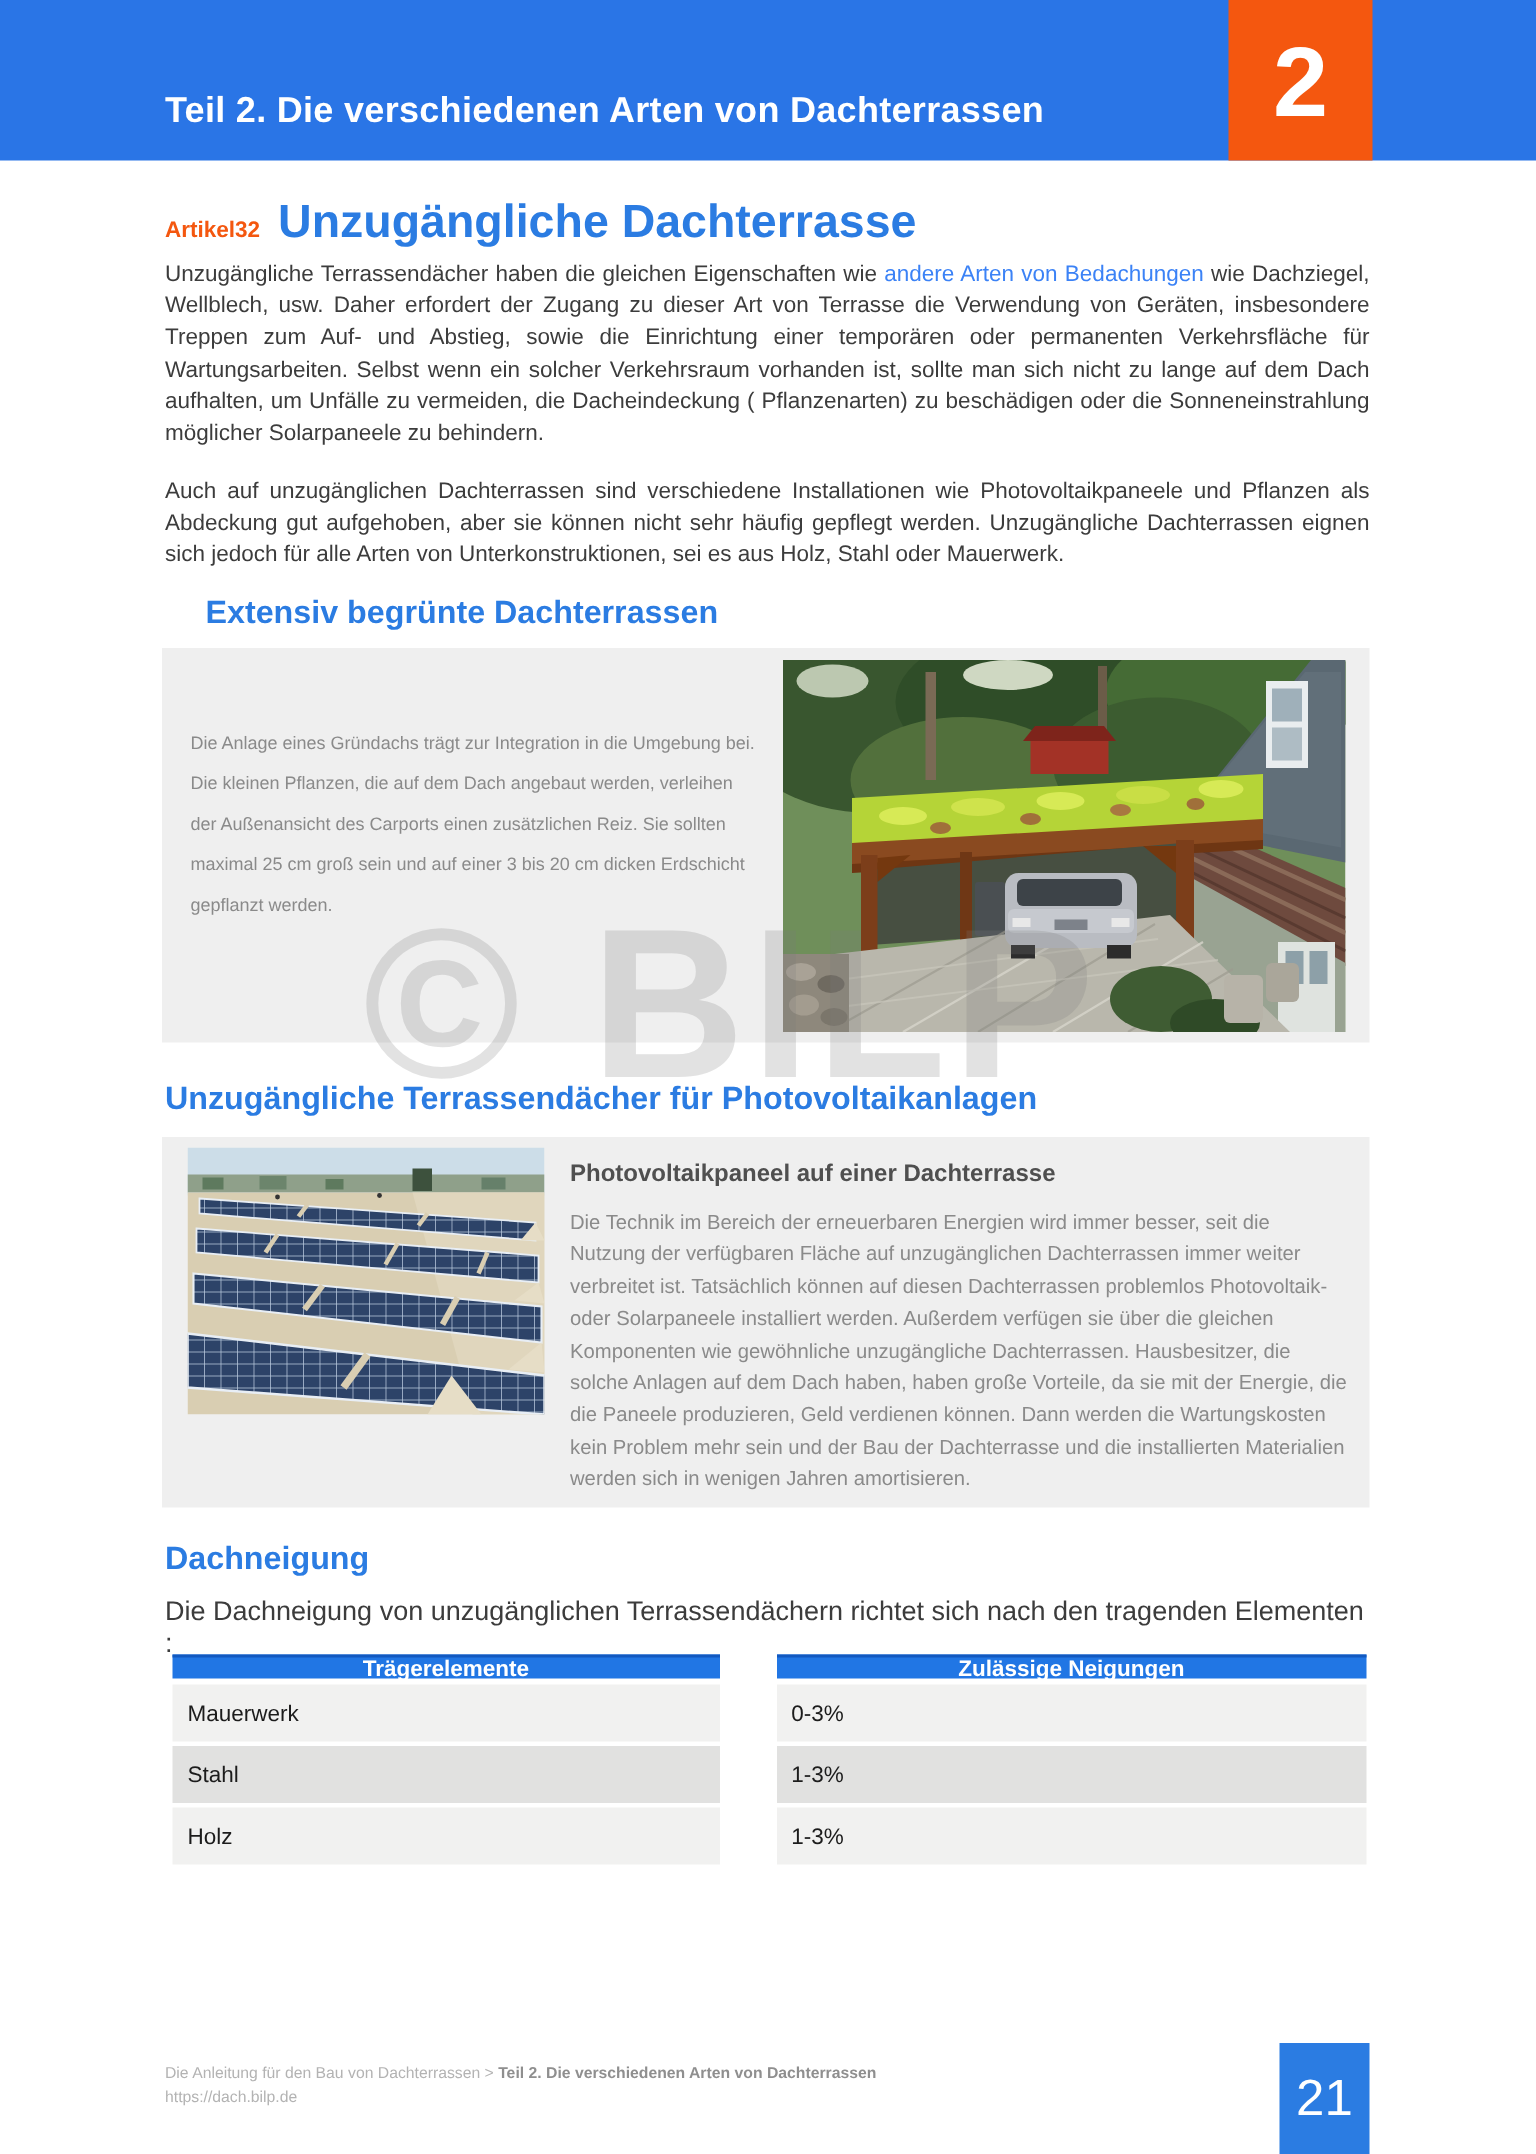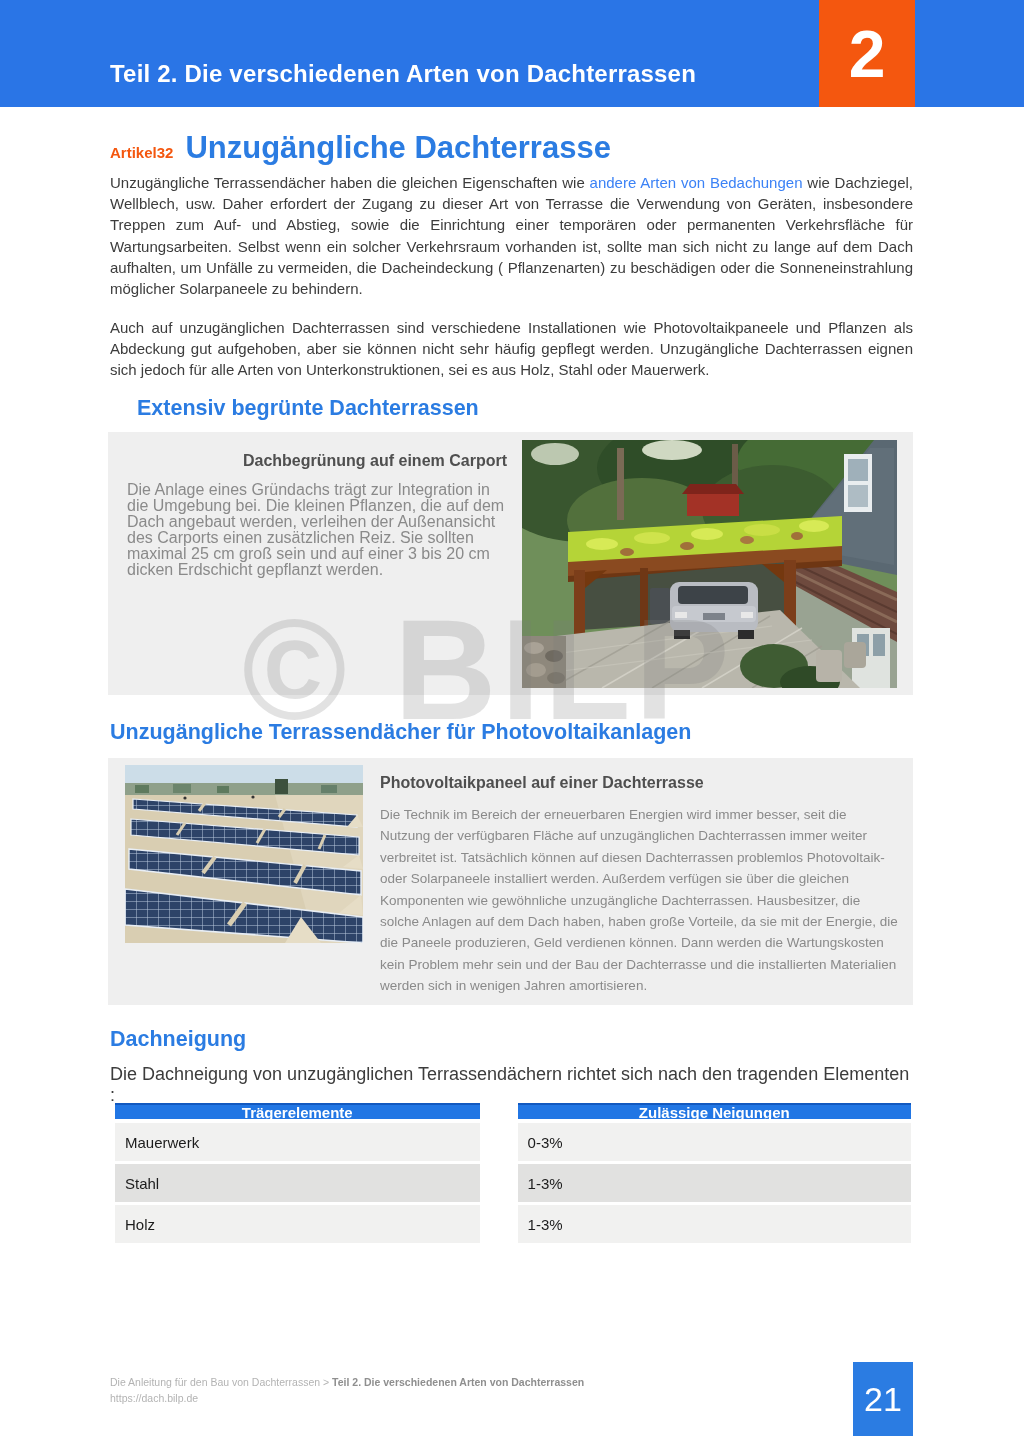--- a/index.html
+++ b/index.html
@@ -28,21 +28,21 @@
   .h-slope { top:1027px; }
 
   
   .card { position:absolute; left:108px; width:805px; background:#efefef; }
   .card-green { top:432px; height:263px; }
   .card-pv    { top:758px; height:247px; }
   .card-title { color:#4f4f4f; font-size:16px; font-weight:bold; }
   .card-text  { color:#8a8a8a; }
 
   .cg-title { position:absolute; left:19px; top:20px; width:380px; text-align:right; }
-  .cg-text  { position:absolute; left:19px; top:50px; width:382px; font-size:16px; line-height:16px; }
+  .cg-text  { position:absolute; left:19px; top:50px; width:382px; font-size:12px; line-height:27px; }
   .cg-photo { position:absolute; left:414px; top:8px; width:375px; height:248px; }
 
   .cp-photo { position:absolute; left:17px; top:7px; width:238px; height:178px; }
   .cp-title { position:absolute; left:272px; top:16px; width:520px; }
   .cp-text  { position:absolute; left:272px; top:46px; width:520px; font-size:13.5px; line-height:21.4px; }
 
   
   .slope-intro { position:absolute; left:110px; top:1064px; width:803px; color:#3c3c3c; font-size:18px; }
   .slope-table { position:absolute; left:115px; top:1103px; width:796px; }
   .tbl-row { display:flex; gap:10px; }
@@ -83,21 +83,20 @@
     <span class="article-title">Unzugängliche Dachterrasse</span>
   </div>
 
   <p class="body-par p1"><span>Unzugängliche Terrassendächer haben die gleichen Eigenschaften wie </span><span class="inline-link">andere Arten von Bedachungen</span><span> wie Dachziegel, Wellblech, usw. Daher erfordert der Zugang zu dieser Art von Terrasse die Verwendung von Geräten, insbesondere Treppen zum Auf- und Abstieg, sowie die Einrichtung einer temporären oder permanenten Verkehrsfläche für Wartungsarbeiten. Selbst wenn ein solcher Verkehrsraum vorhanden ist, sollte man sich nicht zu lange auf dem Dach aufhalten, um Unfälle zu vermeiden, die Dacheindeckung ( Pflanzenarten) zu beschädigen oder die Sonneneinstrahlung möglicher Solarpaneele zu behindern.</span></p>
 
   <p class="body-par p2">Auch auf unzugänglichen Dachterrassen sind verschiedene Installationen wie Photovoltaikpaneele und Pflanzen als Abdeckung gut aufgehoben, aber sie können nicht sehr häufig gepflegt werden. Unzugängliche Dachterrassen eignen sich jedoch für alle Arten von Unterkonstruktionen, sei es aus Holz, Stahl oder Mauerwerk.</p>
 
   <div class="sec-heading h-green">Extensiv begrünte Dachterrassen</div>
 
   <div class="card card-green">
-    <div class="card-title cg-title">Dachbegrünung auf einem Carport</div>
     <div class="card-text cg-text">Die Anlage eines Gründachs trägt zur Integration in die Umgebung bei. Die kleinen Pflanzen, die auf dem Dach angebaut werden, verleihen der Außenansicht des Carports einen zusätzlichen Reiz. Sie sollten maximal 25 cm groß sein und auf einer 3 bis 20 cm dicken Erdschicht gepflanzt werden.</div>
     <div class="cg-photo">
       <svg width="375" height="248" viewBox="0 0 375 248">
 
         <rect x="0" y="0" width="375" height="248" fill="#6f8f5a"></rect>
         <ellipse cx="60" cy="40" rx="95" ry="62" fill="#39562f"></ellipse>
         <ellipse cx="190" cy="28" rx="115" ry="55" fill="#2f4d28"></ellipse>
         <ellipse cx="300" cy="22" rx="85" ry="45" fill="#456b35"></ellipse>
         <ellipse cx="120" cy="80" rx="75" ry="42" fill="#52703c"></ellipse>
         <ellipse cx="250" cy="70" rx="70" ry="45" fill="#3c5c30"></ellipse>

